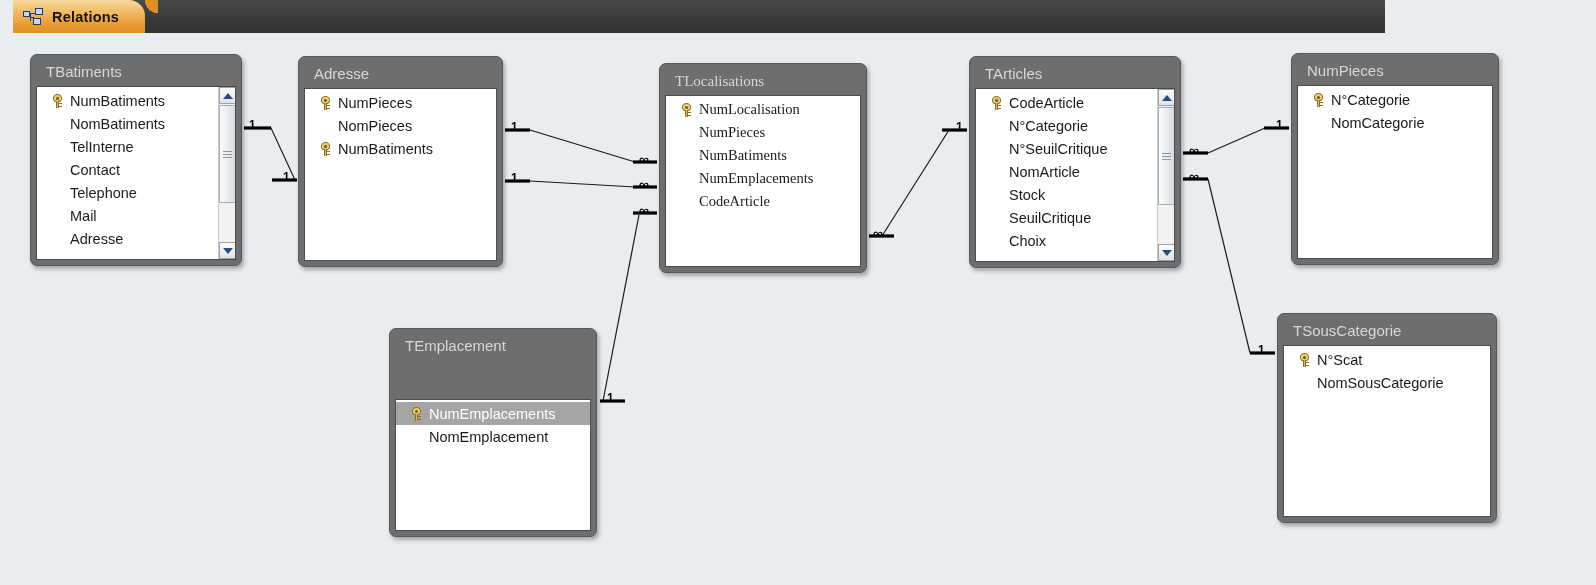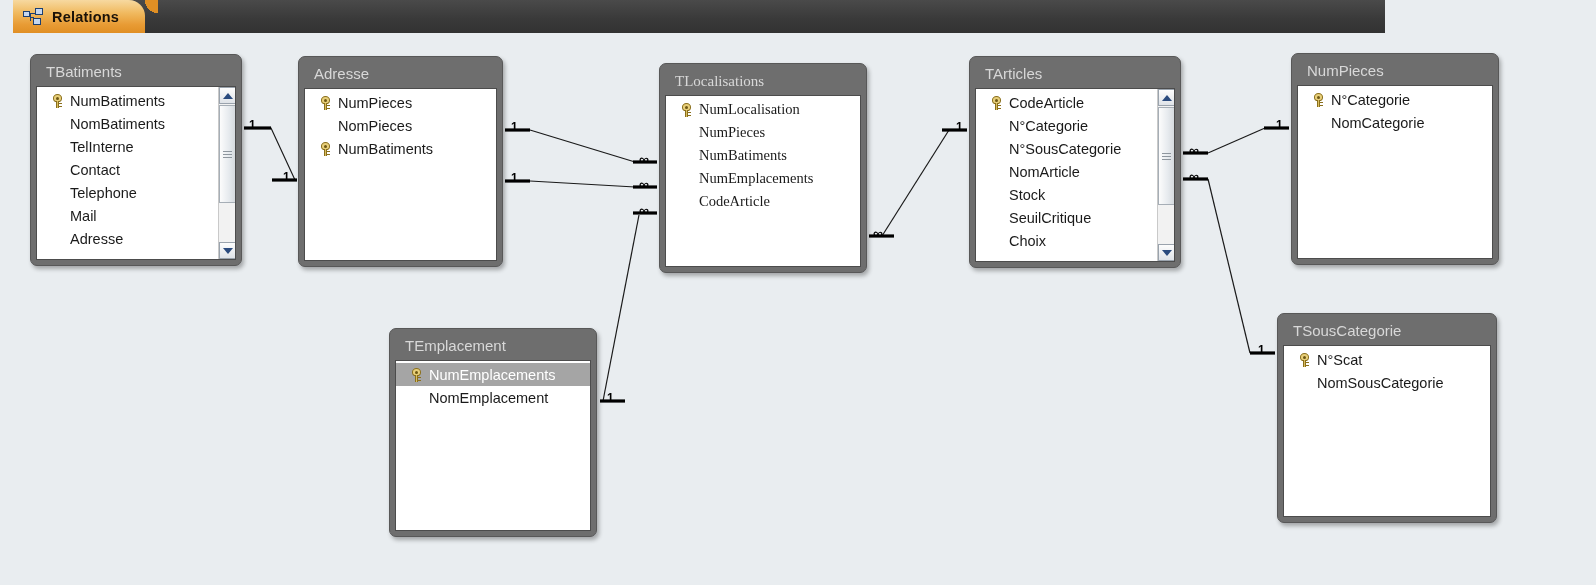--- a/index.html
+++ b/index.html
@@ -450,21 +450,21 @@
                 </span>
               </span>
               <span class="fname">CodeArticle</span>
             </div>
             <div class="field">
               <span class="keyslot"></span>
               <span class="fname">N°Categorie</span>
             </div>
             <div class="field">
               <span class="keyslot"></span>
-              <span class="fname">N°SousCategorie</span>
+              <span class="fname">N°SeuilCritique</span>
             </div>
             <div class="field">
               <span class="keyslot"></span>
               <span class="fname">NomArticle</span>
             </div>
             <div class="field">
               <span class="keyslot"></span>
               <span class="fname">Stock</span>
             </div>
             <div class="field">
@@ -508,21 +508,21 @@
               </span>
               <span class="fname">N°Categorie</span>
             </div>
             <div class="field">
               <span class="keyslot"></span>
               <span class="fname">NomCategorie</span>
             </div>
           </div>
         </div>
       </div>
-      <div class="tbl" style="left: 389px; top: 295px; width: 208px; height: 209px;">
+      <div class="tbl" style="left: 389px; top: 295px; width: 208px; height: 209px; gap: 39px;">
         <div class="tbl-title">TEmplacement</div>
         <div class="tbl-body">
           <div class="fields">
             <div class="field selected">
               <span class="keyslot">
                 <span class="key">
                   <span class="head"></span>
                   <span class="shaft"></span>
                   <span class="t1"></span>
                   <span class="t2"></span>

